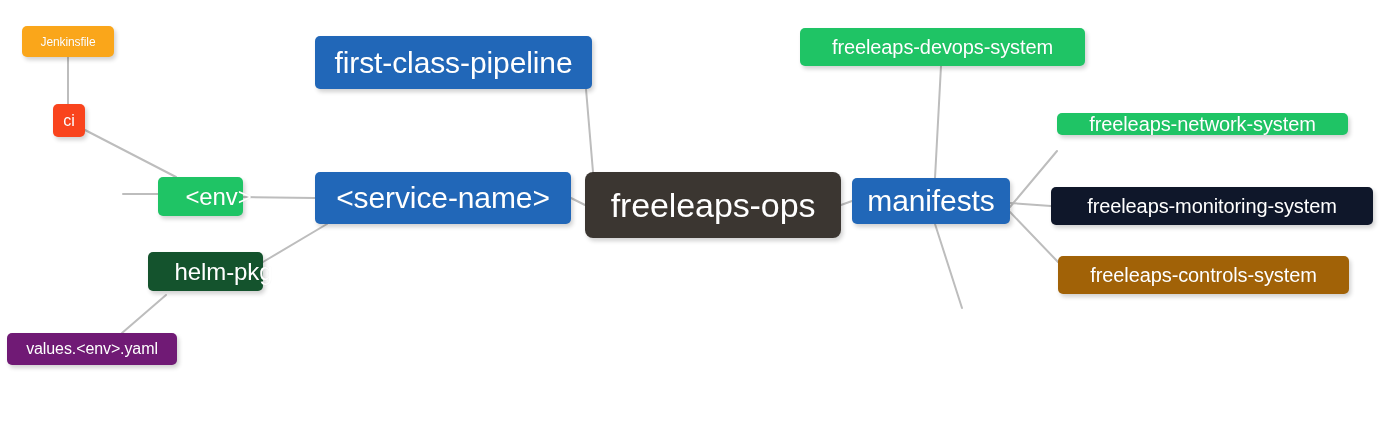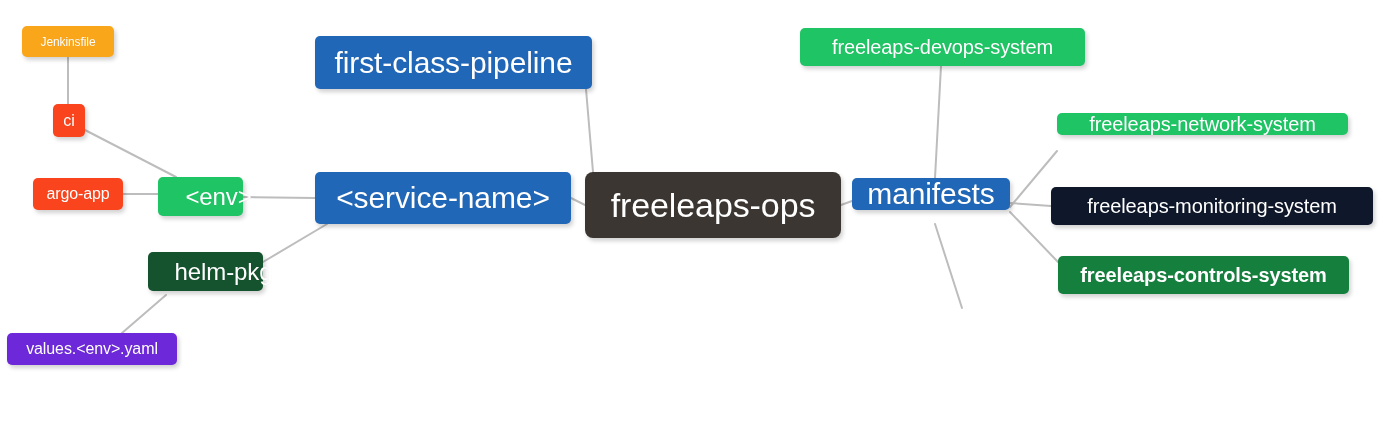--- a/index.html
+++ b/index.html
@@ -67,49 +67,46 @@
       <path d="M 1010 203 L 1051 206" stroke="#bdbdbd" stroke-width="2" fill="none" stroke-linecap="round"></path>
       <path d="M 1010 212 L 1058 262" stroke="#bdbdbd" stroke-width="2" fill="none" stroke-linecap="round"></path>
       <path d="M 935 224 L 962 308" stroke="#bdbdbd" stroke-width="2" fill="none" stroke-linecap="round"></path>
     </svg>
 <div class="node lvl-root" style="left: 585px; top: 172px; width: 256px; height: 66px; background: rgb(59, 54, 49); border-radius: 8px;">
       <span>freeleaps-ops</span>
     </div>
     <div class="node lvl-1" style="left: 315px; top: 172px; width: 256px; height: 52px; background: rgb(33, 103, 184);">
       <span>&lt;service-name&gt;</span>
     </div>
-    <div class="node lvl-1" style="left: 852px; top: 178px; width: 158px; height: 32px; background: rgb(33, 103, 184);">
+    <div class="node lvl-1" style="left: 852px; top: 178px; width: 158px; height: 46px; background: rgb(33, 103, 184);">
       <span>manifests</span>
     </div>
     <div class="node lvl-1" style="left: 315px; top: 36px; width: 277px; height: 53px; background: rgb(33, 103, 184);">
       <span>first-class-pipeline</span>
     </div>
     <div class="node lvl-2" style="left: 158px; top: 177px; width: 85px; height: 39px; background: rgb(31, 196, 101);">
       <span>&lt;env&gt;</span>
     </div>
     <div class="node lvl-2" style="left: 148px; top: 252px; width: 115px; height: 39px; background: #14532d;">
       <span>helm-pkg</span>
     </div>
     <div class="node lvl-4" style="left: 53px; top: 104px; width: 32px; height: 33px; background: rgb(249, 68, 29);">
       <span>ci</span>
     </div>
-    <div class="node lvl-4" style="left: 33px; top: 178px; width: 90px; height: 32px; background: rgb(249, 68, 29);">
-      <span>argo-app</span>
-    </div>
-    <div class="node lvl-4" style="left: 7px; top: 333px; width: 170px; height: 32px; background: #6d28d9;">
+    <div class="node lvl-4" style="left: 7px; top: 333px; width: 170px; height: 32px; background: #701a75;">
       <span>values.&lt;env&gt;.yaml</span>
     </div>
     <div class="node lvl-5" style="left: 22px; top: 26px; width: 92px; height: 31px; background: rgb(250, 166, 26);">
       <span>Jenkinsfile</span>
     </div>
     <div class="node lvl-3" style="left: 800px; top: 28px; width: 285px; height: 38px; background: rgb(31, 196, 101);">
       <span>freeleaps-devops-system</span>
     </div>
     <div class="node lvl-3" style="left: 1057px; top: 113px; width: 291px; height: 22px; background: rgb(31, 196, 101);">
       <span>freeleaps-network-system</span>
     </div>
     <div class="node lvl-3" style="left: 1051px; top: 187px; width: 322px; height: 38px; background: #0f172a;">
       <span>freeleaps-monitoring-system</span>
     </div>
-    <div class="node lvl-3" style="left: 1058px; top: 256px; width: 291px; height: 38px; background: #15803d; font-weight: bold;">
+    <div class="node lvl-3" style="left: 1058px; top: 256px; width: 291px; height: 38px; background: #a16207;">
       <span>freeleaps-controls-system</span>
     </div>
   </div>
 
 </body></html>

